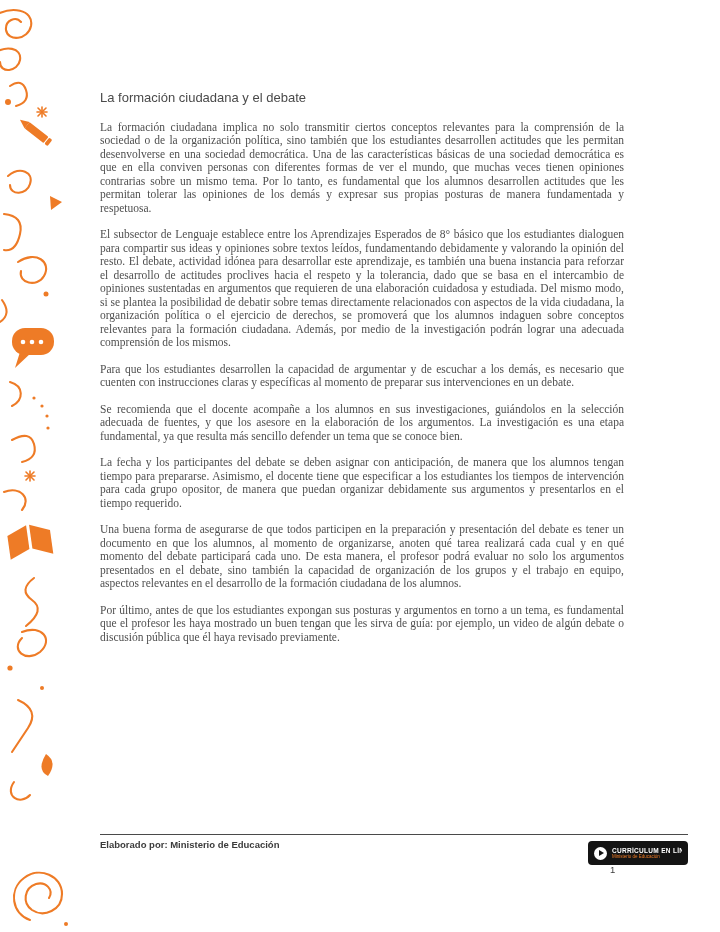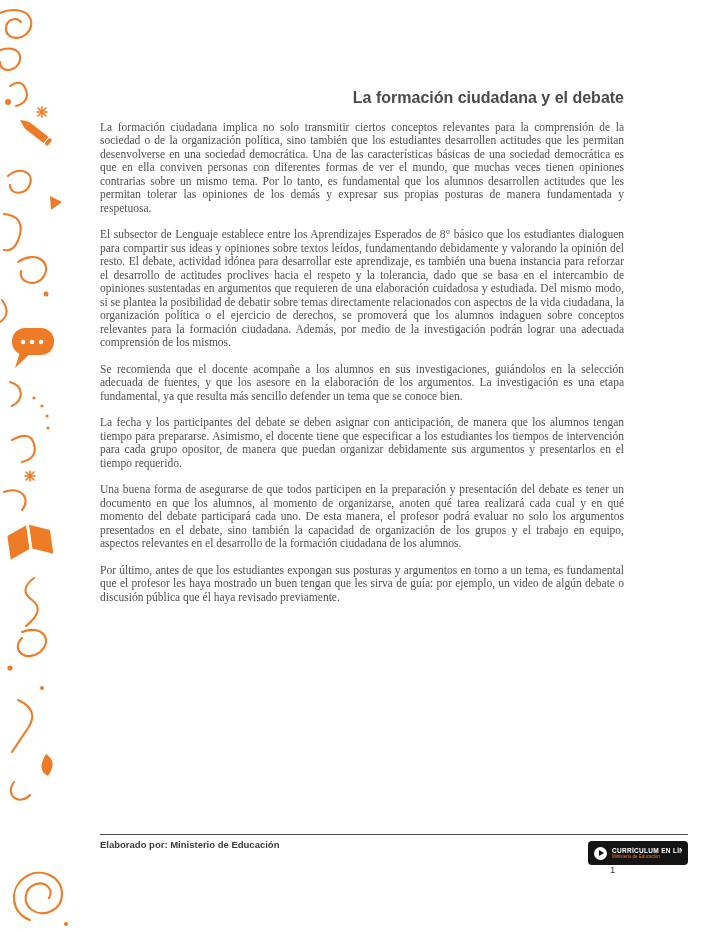--- a/index.html
+++ b/index.html
@@ -3,21 +3,21 @@
 <meta charset="utf-8">
 <style>
   * { margin:0; padding:0; box-sizing:border-box; }
   html,body { width:720px; height:932px; background:#ffffff; font-family:"Liberation Sans", sans-serif; }
   .page { position:relative; width:720px; height:932px; background:#fff; overflow:hidden; }
   .decor { position:absolute; left:0; top:0; width:100px; height:932px; }
   .content {
     position:absolute; left:100px; top:0; width:524px;
     color:#4f4f4f; font-size:11.5px; line-height:13.5px; text-align:justify;
   }
-  .title { font-size:16px; font-weight:bold; text-align:right; margin-top:91px; margin-bottom:16px; color:#4a4a4a; }
+  .title { font-size:13px; font-weight:normal; text-align:left; margin-top:91px; margin-bottom:16px; color:#4a4a4a; }
   .content p { margin-bottom:13px;font-family:Liberation Serif, serif; }
   .section-heading { font-size:11.5px; font-weight:bold; text-align:left; margin-top:27px; margin-bottom:13px; color:#4a4a4a; }
   .credit { position:absolute; left:100px; top:821px; font-size:9.5px; font-weight:bold; color:#3c3c3c;margin-top:18px; }
   .footer-divider { position:absolute; left:100px; top:834px; width:588px; border-top:1.2px solid #4a4a4a; }
   .logo {
     position:absolute; left:588px; top:841px; width:100px; height:24px;
     background:#141414; border-radius:4px; display:flex; align-items:center; padding:0 6px; gap:5px;
   }
   .logo-circle { width:13px; height:13px; min-width:13px; background:#ffffff; border-radius:50%; display:flex; align-items:center; justify-content:center; }
   .play { width:0; height:0; border-left:5px solid #141414; border-top:3px solid transparent; border-bottom:3px solid transparent; margin-left:1px; }
@@ -89,20 +89,21 @@
       <path d="M14,782 c -10,14 6,24 16,13"></path>
       <path d="M30,920 c -18,-6 -22,-30 -6,-42 c 16,-12 38,-2 38,16 c 0,16 -18,24 -30,16 c -10,-7 -8,-22 4,-26 c 10,-3 18,6 13,14"></path>
       <circle cx="66" cy="924" r="2" fill="#EE7B26" stroke="none"></circle>
     </g>
   </svg>
 
   <div class="content">
     <h1 class="title">La formación ciudadana y el debate</h1>
     <p>La formación ciudadana implica no solo transmitir ciertos conceptos relevantes para la comprensión de la sociedad o de la organización política, sino también que los estudiantes desarrollen actitudes que les permitan desenvolverse en una sociedad democrática. Una de las características básicas de una sociedad democrática es que en ella conviven personas con diferentes formas de ver el mundo, que muchas veces tienen opiniones contrarias sobre un mismo tema. Por lo tanto, es fundamental que los alumnos desarrollen actitudes que les permitan tolerar las opiniones de los demás y expresar sus propias posturas de manera fundamentada y respetuosa.</p>
     <p>El subsector de Lenguaje establece entre los Aprendizajes Esperados de 8° básico que los estudiantes dialoguen para compartir sus ideas y opiniones sobre textos leídos, fundamentando debidamente y valorando la opinión del resto. El debate, actividad idónea para desarrollar este aprendizaje, es también una buena instancia para reforzar el desarrollo de actitudes proclives hacia el respeto y la tolerancia, dado que se basa en el intercambio de opiniones sustentadas en argumentos que requieren de una elaboración cuidadosa y estudiada. Del mismo modo, si se plantea la posibilidad de debatir sobre temas directamente relacionados con aspectos de la vida ciudadana, la organización política o el ejercicio de derechos, se promoverá que los alumnos indaguen sobre conceptos relevantes para la formación ciudadana. Además, por medio de la investigación podrán lograr una adecuada comprensión de los mismos.</p>
+    <p>Para que los estudiantes desarrollen la capacidad de argumentar y de escuchar a los demás, es necesario que cuenten con instrucciones claras y específicas al momento de preparar sus intervenciones en un debate.</p>
     <p>Se recomienda que el docente acompañe a los alumnos en sus investigaciones, guiándolos en la selección adecuada de fuentes, y que los asesore en la elaboración de los argumentos. La investigación es una etapa fundamental, ya que resulta más sencillo defender un tema que se conoce bien.</p>
     <p>La fecha y los participantes del debate se deben asignar con anticipación, de manera que los alumnos tengan tiempo para prepararse. Asimismo, el docente tiene que especificar a los estudiantes los tiempos de intervención para cada grupo opositor, de manera que puedan organizar debidamente sus argumentos y presentarlos en el tiempo requerido.</p>
     <p>Una buena forma de asegurarse de que todos participen en la preparación y presentación del debate es tener un documento en que los alumnos, al momento de organizarse, anoten qué tarea realizará cada cual y en qué momento del debate participará cada uno. De esta manera, el profesor podrá evaluar no solo los argumentos presentados en el debate, sino también la capacidad de organización de los grupos y el trabajo en equipo, aspectos relevantes en el desarrollo de la formación ciudadana de los alumnos.</p>
     <p>Por último, antes de que los estudiantes expongan sus posturas y argumentos en torno a un tema, es fundamental que el profesor les haya mostrado un buen tengan que les sirva de guía: por ejemplo, un video de algún debate o discusión pública que él haya revisado previamente.</p>
   </div>
 
   <div class="credit">Elaborado por: Ministerio de Educación</div>
   <div class="footer-divider"></div>
 
   <div class="logo">

